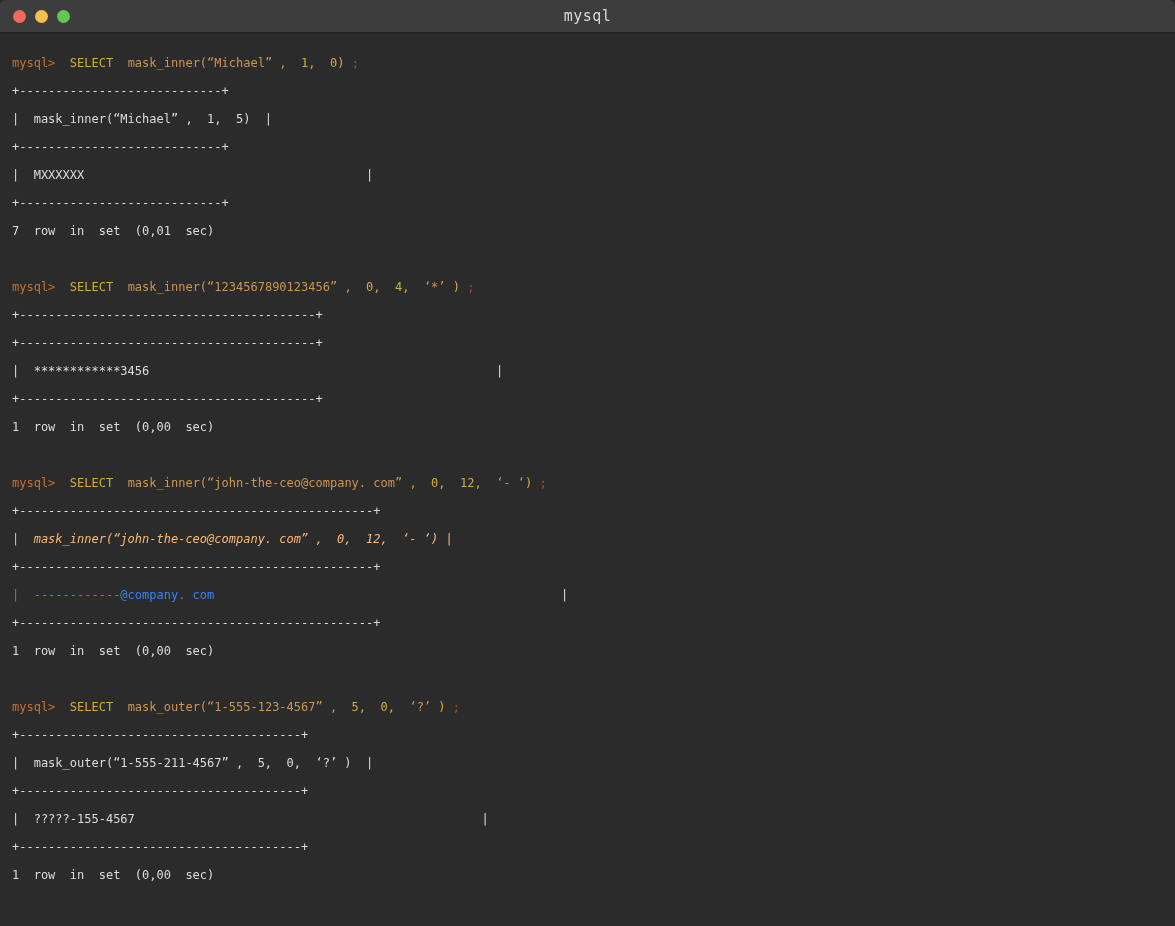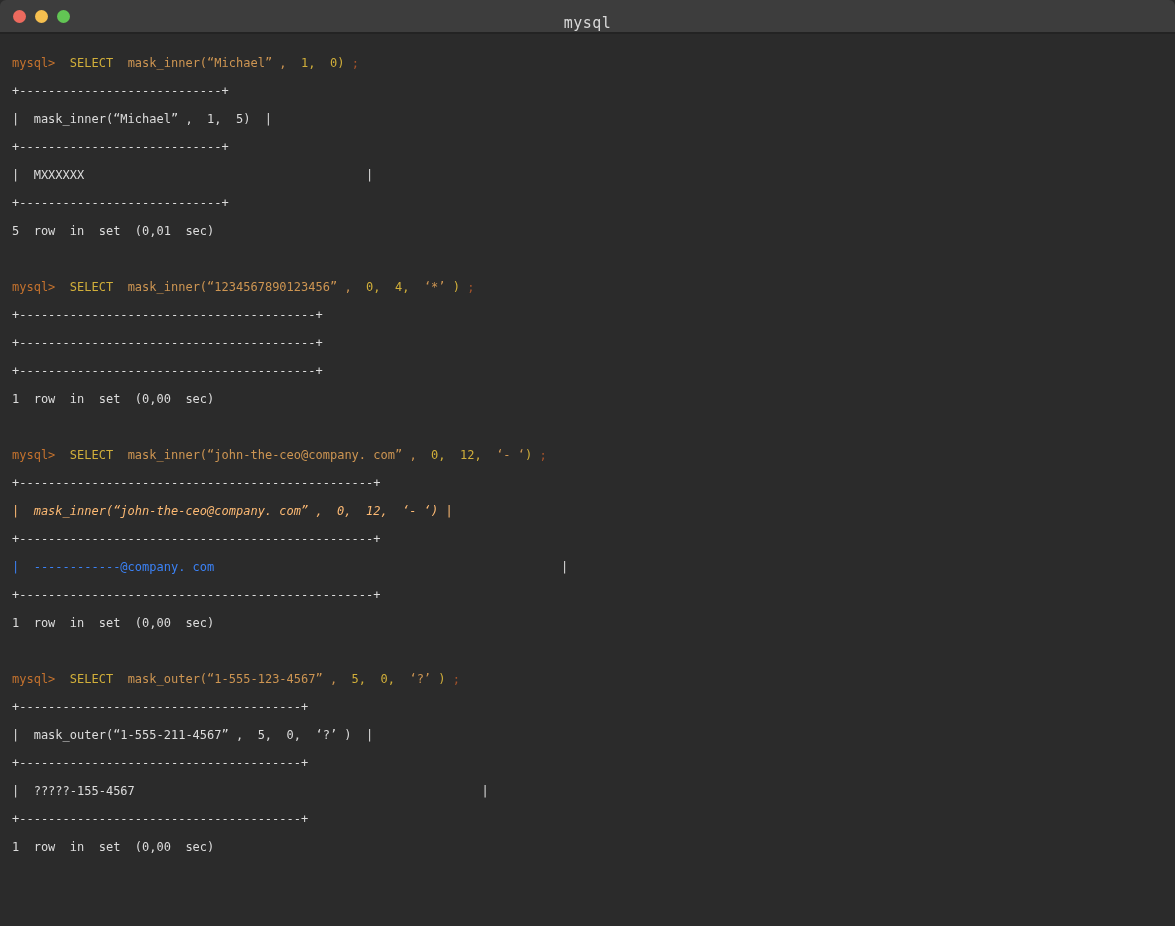--- a/index.html
+++ b/index.html
@@ -40,40 +40,41 @@
   .tline {
     white-space: pre;
     height: 28px;
     font-family: "DejaVu Sans Mono", monospace;
   }
 </style>
 </head>
 <body style="background: rgb(43, 43, 43);">
 
 <div class="window">
-  <div class="titlebar" style="background: rgb(61, 61, 61); align-items: flex-end;">
+  <div class="titlebar" style="background: rgb(61, 61, 61);">
     <div class="lights">
       <button class="light" style="background: rgb(237, 106, 94);"></button>
       <button class="light" style="background: rgb(245, 191, 79);"></button>
       <button class="light" style="background: rgb(98, 197, 84);"></button>
     </div>
     <span class="title" style="color: rgb(216, 216, 216);">mysql</span>
   </div>
   <div class="screen">
       <div class="tline"><span style="color: rgb(196, 114, 46);">mysql&gt;</span><span style="color: rgb(220, 220, 220);">  </span><span style="color: rgb(209, 175, 58);">SELECT</span><span style="color: rgb(220, 220, 220);">  </span><span style="color: rgb(205, 149, 82);">mask_inner(</span><span style="color: rgb(205, 149, 82);">“Michael”</span><span style="color: rgb(205, 149, 82);"> ,</span><span style="color: rgb(220, 220, 220);">  </span><span style="color: rgb(209, 175, 58);">1,</span><span style="color: rgb(220, 220, 220);">  </span><span style="color: rgb(209, 175, 58);">0)</span><span style="color: rgb(165, 83, 43);"> ;</span></div>
       <div class="tline"><span style="color: rgb(220, 220, 220);">+----------------------------+</span></div>
       <div class="tline"><span style="color: rgb(220, 220, 220);">|  mask_inner(“Michael” ,  1,  5)  |</span></div>
       <div class="tline"><span style="color: rgb(220, 220, 220);">+----------------------------+</span></div>
       <div class="tline"><span style="color: rgb(220, 220, 220); text-align: center;">|  MXXXXXX</span><span style="color: rgb(220, 220, 220);">                                       |</span></div>
       <div class="tline"><span style="color: rgb(220, 220, 220);">+----------------------------+</span></div>
-      <div class="tline"><span style="color: rgb(220, 220, 220);">5  row  in  set  (0,01  sec)</span></div>
+      <div class="tline"><span style="color: rgb(220, 220, 220);">7  row  in  set  (0,01  sec)</span></div>
       <div class="tline">&nbsp;</div>
       <div class="tline"><span style="color: rgb(196, 114, 46);">mysql&gt;</span><span style="color: rgb(220, 220, 220);">  </span><span style="color: rgb(209, 175, 58);">SELECT</span><span style="color: rgb(220, 220, 220);">  </span><span style="color: rgb(205, 149, 82);">mask_inner(</span><span style="color: rgb(205, 149, 82);">“1234567890123456”</span><span style="color: rgb(205, 149, 82);"> ,</span><span style="color: rgb(220, 220, 220);">  </span><span style="color: rgb(209, 175, 58);">0,</span><span style="color: rgb(220, 220, 220);">  </span><span style="color: rgb(209, 175, 58);">4,</span><span style="color: rgb(220, 220, 220);">  </span><span style="color: rgb(205, 149, 82);">‘*’</span><span style="color: rgb(209, 175, 58);"> )</span><span style="color: rgb(165, 83, 43);"> ;</span></div>
       <div class="tline"><span style="color: rgb(220, 220, 220);">+-----------------------------------------+</span></div>
       <div class="tline"><span style="color: rgb(220, 220, 220);">+-----------------------------------------+</span></div>
+      <div class="tline"><span style="color: rgb(220, 220, 220);">|  ************3456</span><span style="color: rgb(220, 220, 220);">                                                |</span></div>
       <div class="tline"><span style="color: rgb(220, 220, 220);">+-----------------------------------------+</span></div>
       <div class="tline"><span style="color: rgb(220, 220, 220);">1  row  in  set  (0,00  sec)</span></div>
       <div class="tline">&nbsp;</div>
       <div class="tline"><span style="color: rgb(196, 114, 46);">mysql&gt;</span><span style="color: rgb(220, 220, 220);">  </span><span style="color: rgb(209, 175, 58);">SELECT</span><span style="color: rgb(220, 220, 220);">  </span><span style="color: rgb(205, 149, 82);">mask_inner(</span><span style="color: rgb(205, 149, 82);">“john-the-ceo@company. com”</span><span style="color: rgb(205, 149, 82);"> ,</span><span style="color: rgb(220, 220, 220);">  </span><span style="color: rgb(209, 175, 58);">0,</span><span style="color: rgb(220, 220, 220);">  </span><span style="color: rgb(209, 175, 58);">12,</span><span style="color: rgb(220, 220, 220);">  </span><span style="color: rgb(205, 149, 82);">‘- ‘</span><span style="color: rgb(209, 175, 58);">)</span><span style="color: rgb(165, 83, 43);"> ;</span></div>
       <div class="tline"><span style="color: rgb(220, 220, 220);">+-------------------------------------------------+</span></div>
       <div class="tline"><span style="color: #fdba74; font-style: italic;">|  mask_inner(“john-the-ceo@company. com” ,  0,  12,  ‘- ‘) |</span></div>
       <div class="tline"><span style="color: rgb(220, 220, 220);">+-------------------------------------------------+</span></div>
       <div class="tline"><span style="color: #3b82f6;">|  ------------@company. com</span><span style="color: rgb(220, 220, 220);">                                                |</span></div>
       <div class="tline"><span style="color: rgb(220, 220, 220);">+-------------------------------------------------+</span></div>
       <div class="tline"><span style="color: rgb(220, 220, 220);">1  row  in  set  (0,00  sec)</span></div>

